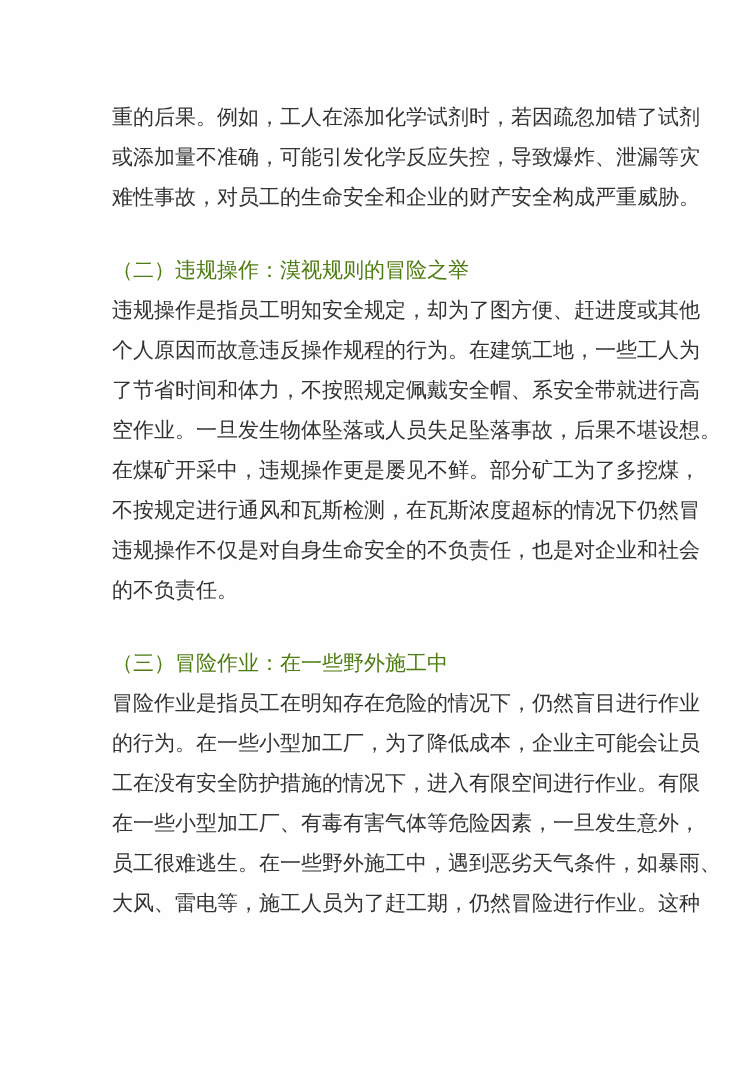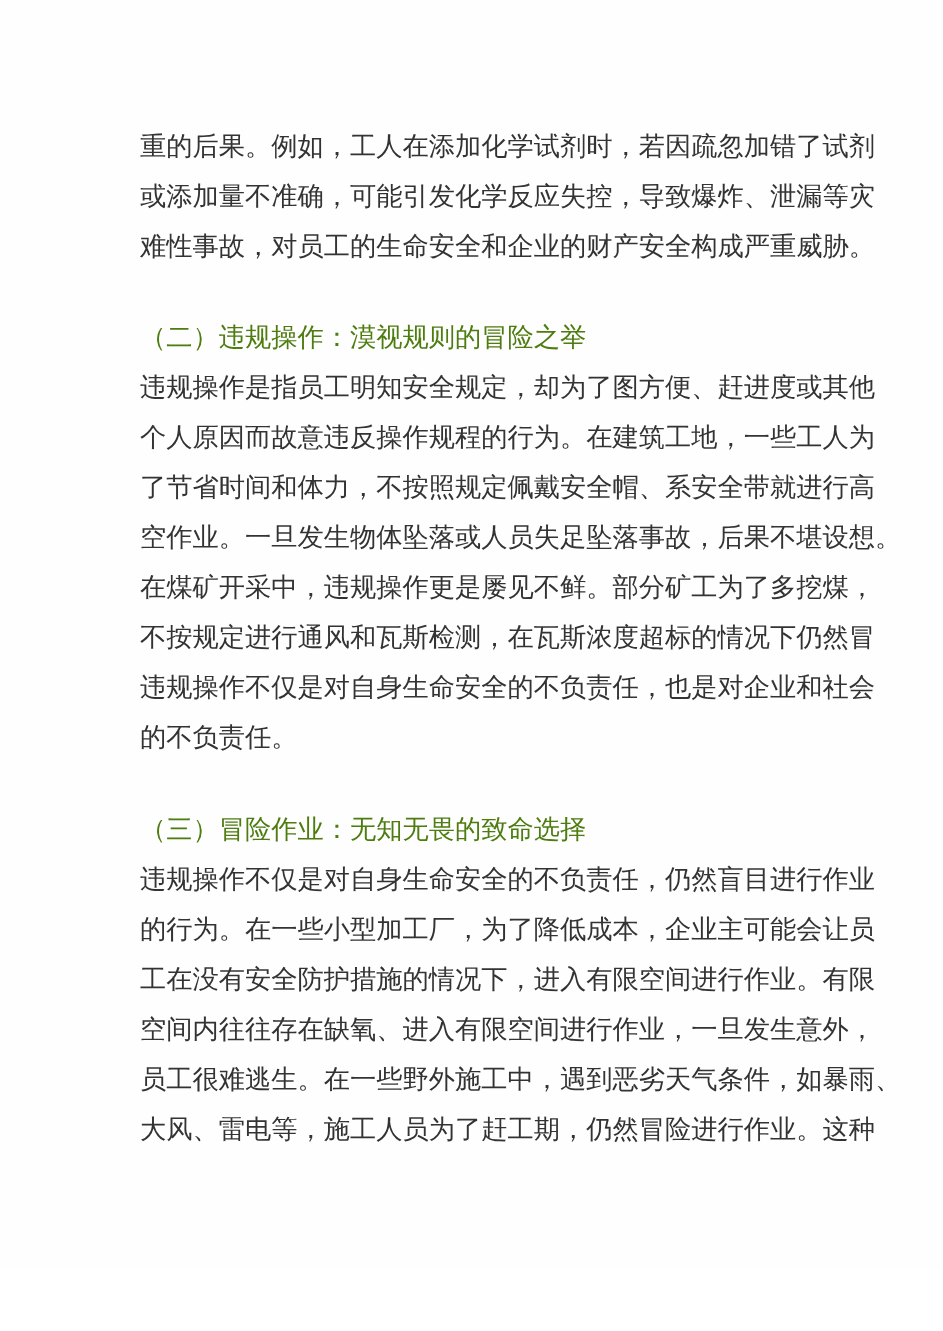--- a/index.html
+++ b/index.html
@@ -68,25 +68,25 @@
       <div class="line">违规操作是指员工明知安全规定，却为了图方便、赶进度或其他</div>
       <div class="line">个人原因而故意违反操作规程的行为。在建筑工地，一些工人为</div>
       <div class="line">了节省时间和体力，不按照规定佩戴安全帽、系安全带就进行高</div>
       <div class="line">空作业。一旦发生物体坠落或人员失足坠落事故，后果不堪设想。</div>
       <div class="line">在煤矿开采中，违规操作更是屡见不鲜。部分矿工为了多挖煤，</div>
       <div class="line">不按规定进行通风和瓦斯检测，在瓦斯浓度超标的情况下仍然冒</div>
       <div class="line">违规操作不仅是对自身生命安全的不负责任，也是对企业和社会</div>
       <div class="line line--end">的不负责任。</div>
     </div>
 
-    <h2 class="heading">（三）冒险作业：无知无畏的致命选择</h2>
+    <h2 class="heading">（三）冒险作业：在一些野外施工中</h2>
 
     <div class="para">
-      <div class="line">违规操作不仅是对自身生命安全的不负责任，仍然盲目进行作业</div>
+      <div class="line">冒险作业是指员工在明知存在危险的情况下，仍然盲目进行作业</div>
       <div class="line">的行为。在一些小型加工厂，为了降低成本，企业主可能会让员</div>
       <div class="line">工在没有安全防护措施的情况下，进入有限空间进行作业。有限</div>
-      <div class="line">空间内往往存在缺氧、进入有限空间进行作业，一旦发生意外，</div>
+      <div class="line">在一些小型加工厂、有毒有害气体等危险因素，一旦发生意外，</div>
       <div class="line">员工很难逃生。在一些野外施工中，遇到恶劣天气条件，如暴雨、</div>
       <div class="line">大风、雷电等，施工人员为了赶工期，仍然冒险进行作业。这种</div>
     </div>
 
   </div>
 </div>
 
 </body></html>

